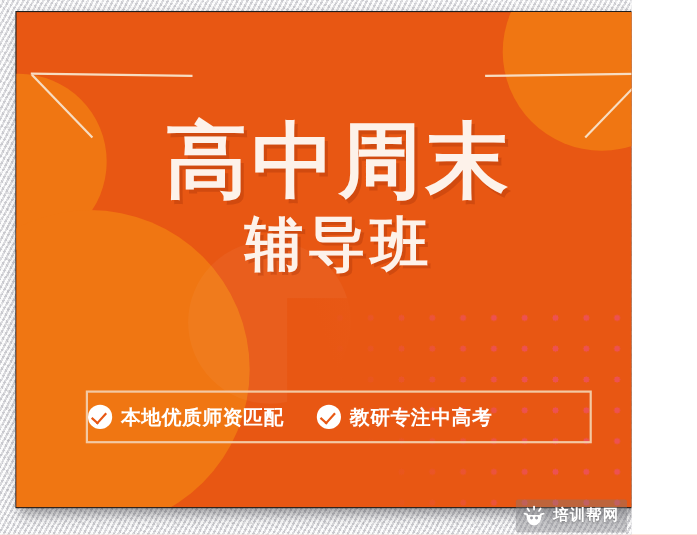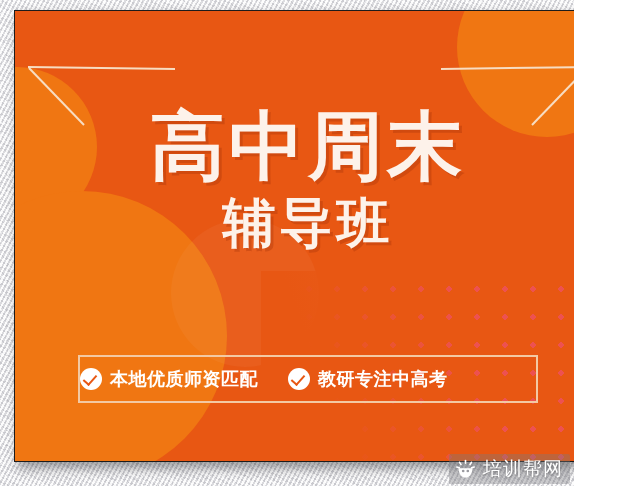--- a/index.html
+++ b/index.html
@@ -205,22 +205,22 @@
     border-radius: 2px;
   }
   #watermark .wm-icon {
     position: relative;
     width: 21px;
     height: 21px;
     flex: 0 0 21px;
   }
   #watermark .wm-text {
     color: #ffffff;
-    font-size: 19px;
-    font-weight: normal;
+    font-size: 14px;
+    font-weight: bold;
     letter-spacing: 1px;
     text-shadow: 0 1px 2px rgba(0,0,0,0.35);
     white-space: nowrap;
   }
 </style>
 </head>
 <body>
 
 <div id="page">
   <div id="grain"></div>

